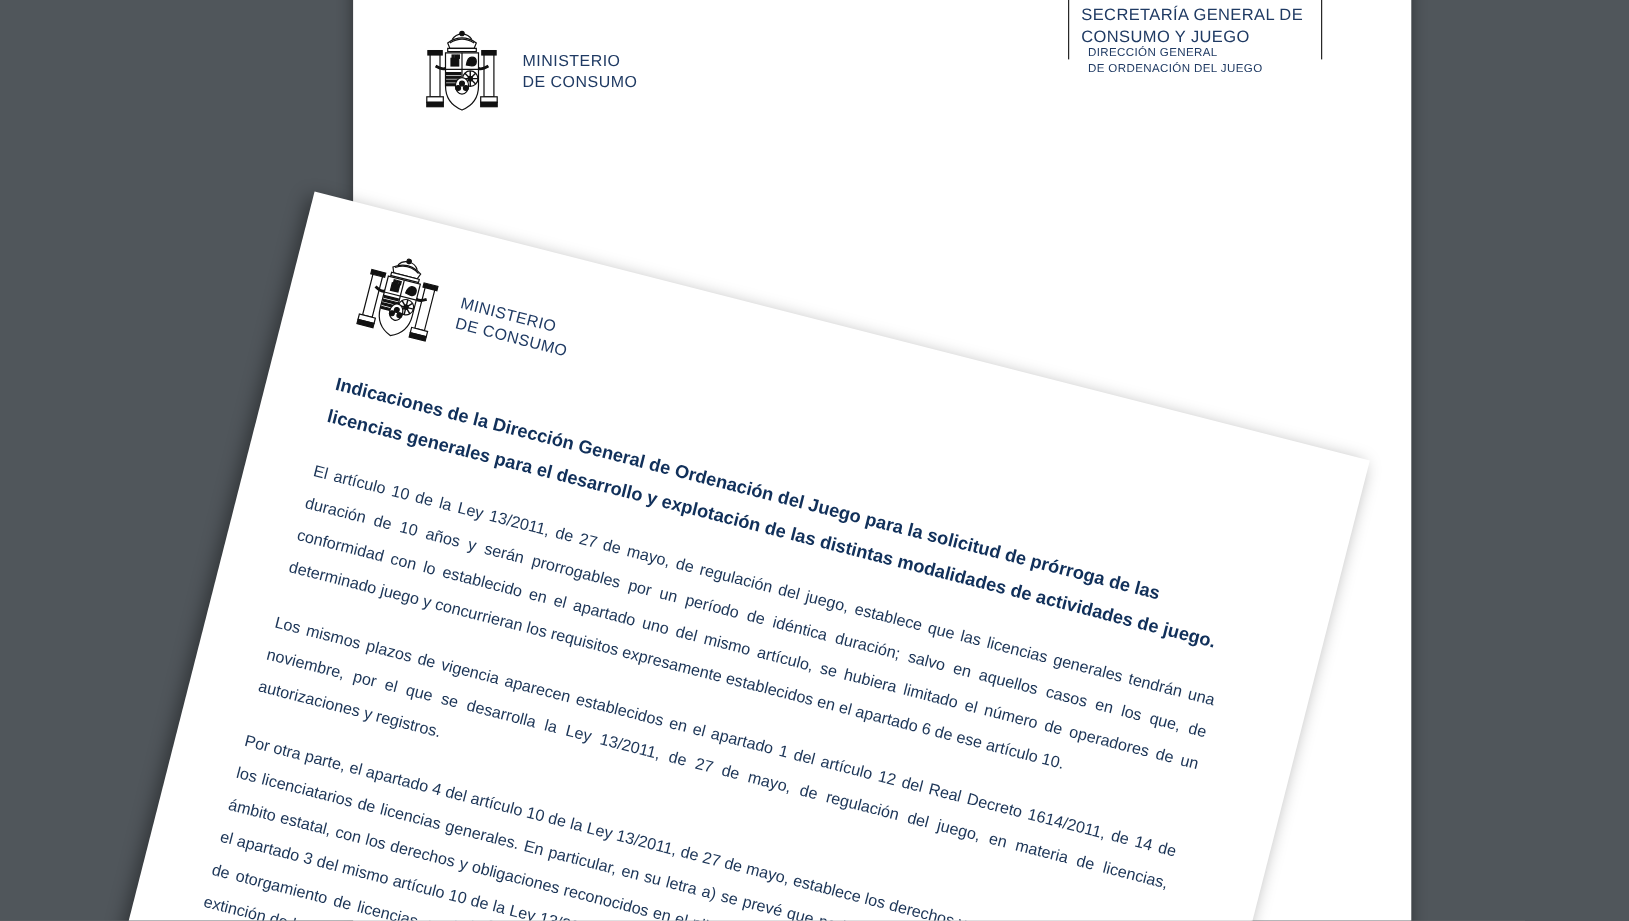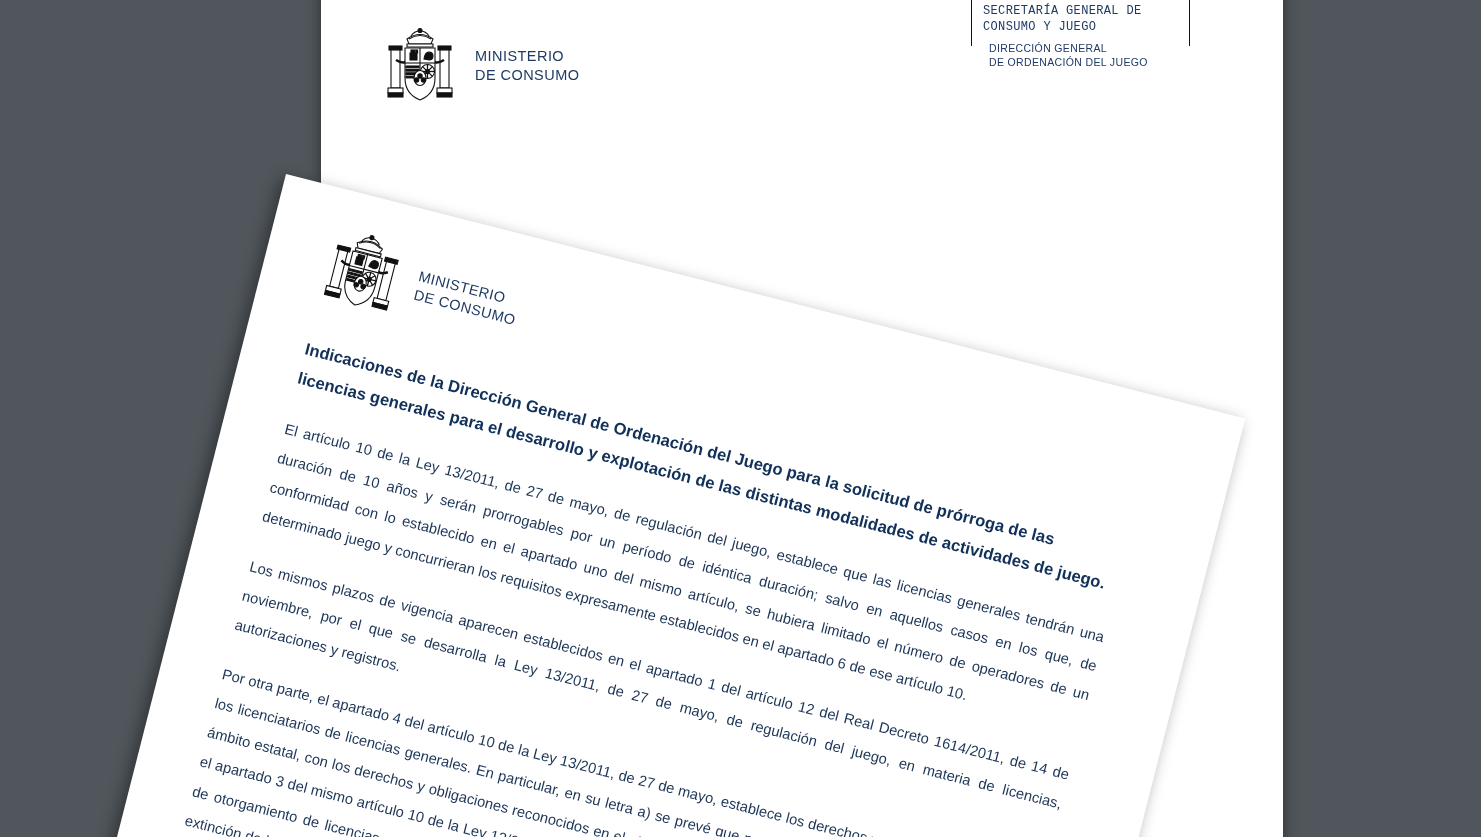--- a/index.html
+++ b/index.html
@@ -51,26 +51,25 @@
   .back-secretaria-box {
     position: absolute;
     left: 650px;
     top: 36px;
     border: 1.4px solid #111;
     border-bottom: none;
     padding: 7px 16px 10px 11px;
     min-width: 190px;
   }
   .back-secretaria-text {
-    font-size: 12px;
+    font-size: 15px;
     line-height: 1.32;
     letter-spacing: 0.35px;
     color: #1f3a63;
     white-space: pre-line;
-    font-family: Liberation Mono, monospace;
   }
   .back-direccion-text {
     position: absolute;
     left: 668px;
     top: 82px;
     font-size: 10.5px;
     line-height: 1.32;
     letter-spacing: 0.35px;
     color: #1f3a63;
     white-space: pre-line;

